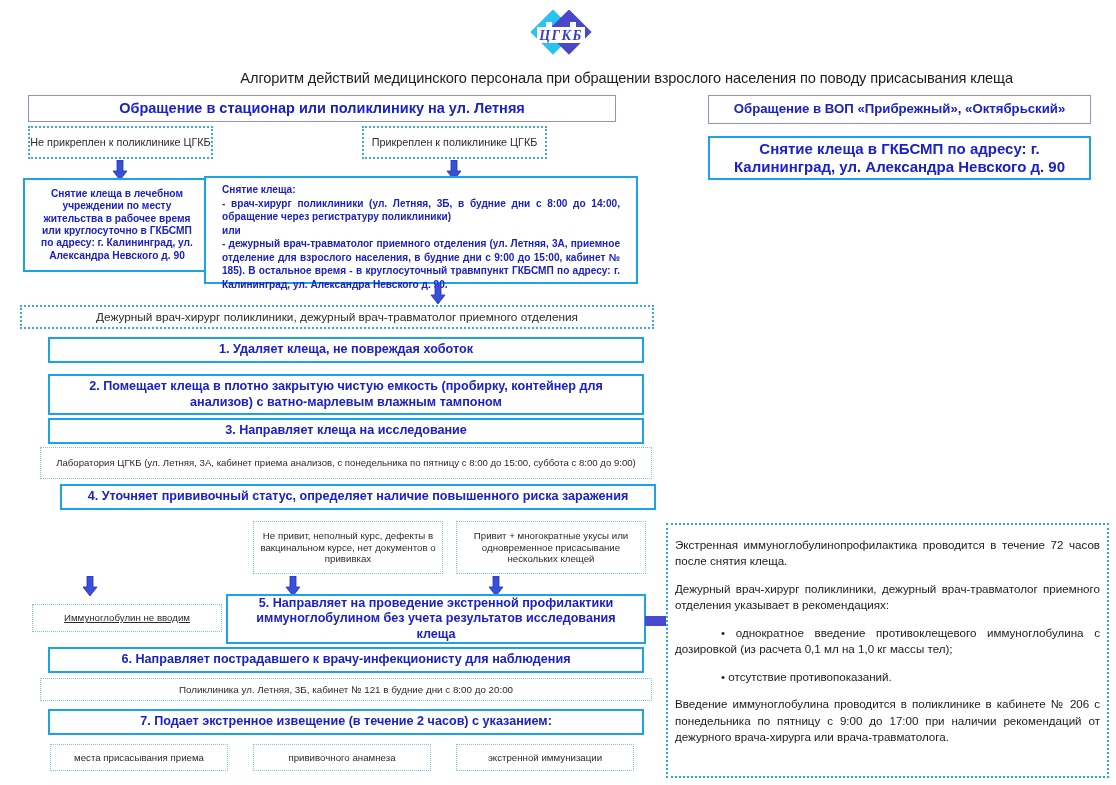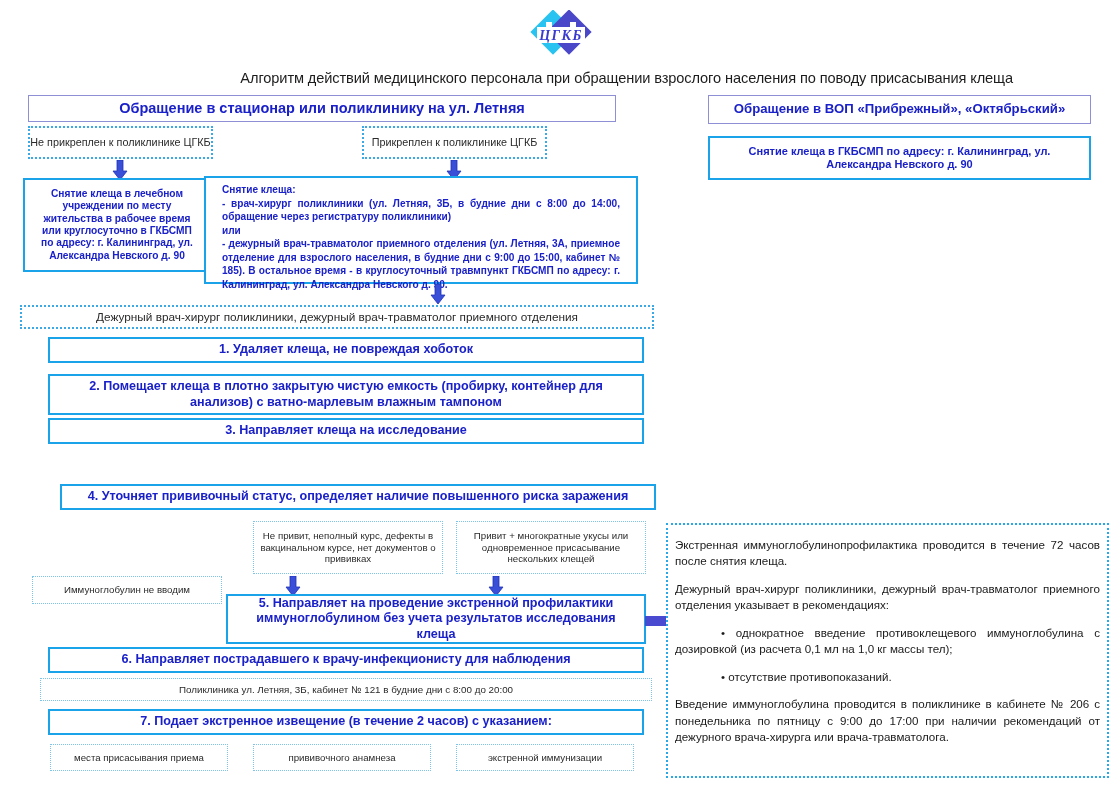--- a/index.html
+++ b/index.html
@@ -72,21 +72,21 @@
   
   .arrow-down {
     width: 16px; height: 20px;
   }
   .arrow-down svg { display:block; }
   .arrow-right svg { display:block; }
 
   
   #box-hospital { left: 28px; top: 95px; width: 588px; height: 27px; font-size: 14.5px; }
   #box-vop      { left: 708px; top: 95px; width: 383px; height: 29px; font-size: 13.2px; }
-  #box-gkbsmp-right { left: 708px; top: 136px; width: 383px; height: 44px; font-size: 11px; padding: 6px 8px;}
+  #box-gkbsmp-right { left: 708px; top: 136px; width: 383px; height: 44px; font-size: 15px; padding: 6px 8px;}
 
   #box-notattached { left: 28px; top: 126px; width: 185px; height: 33px; font-size: 10.8px; }
   #box-attached    { left: 362px; top: 126px; width: 185px; height: 33px; font-size: 10.8px; }
 
   #arr-1 { left: 112px; top: 160px; }
   #arr-2 { left: 446px; top: 160px; }
 
   #box-removal-left {
     left: 23px; top: 178px; width: 188px; height: 94px;
     font-size: 10.2px; padding: 0 12px;
@@ -112,21 +112,21 @@
   #box-step4 { left: 60px; top: 484px; width: 596px; height: 26px; font-size: 12.6px; }
 
   #box-opt1 { left: 50px; top: 521px; width: 190px; height: 53px; font-size: 9.7px; padding: 0 6px; }
   #box-opt2 { left: 253px; top: 521px; width: 190px; height: 53px; font-size: 9.7px; padding: 0 6px; }
   #box-opt3 { left: 456px; top: 521px; width: 190px; height: 53px; font-size: 9.7px; padding: 0 6px; }
 
   #arr-4 { left: 82px; top: 576px; }
   #arr-5 { left: 285px; top: 576px; }
   #arr-6 { left: 488px; top: 576px; }
 
-  #box-no-ig { left: 32px; top: 576px; width: 190px; height: 28px; font-size: 9.7px; }
+  #box-no-ig { left: 32px; top: 604px; width: 190px; height: 28px; font-size: 9.7px; text-decoration: underline; }
   #box-step5 { left: 226px; top: 594px; width: 420px; height: 50px; font-size: 12.6px; padding: 0 8px; }
 
   #arr-right { left: 645px; top: 608px; }
 
   #box-step6 { left: 48px; top: 647px; width: 596px; height: 26px; font-size: 12.6px; }
   #box-clinic-121 { left: 40px; top: 678px; width: 612px; height: 23px; font-size: 9.8px; padding: 0 8px; }
   #box-step7 { left: 48px; top: 709px; width: 596px; height: 26px; font-size: 12.6px; }
 
   #box-note1 { left: 50px; top: 744px; width: 178px; height: 27px; font-size: 9.7px; }
   #box-note2 { left: 253px; top: 744px; width: 178px; height: 27px; font-size: 9.7px; }
@@ -201,20 +201,21 @@
   </div>
 
   <div class="abs box dashed-blue plaintext" id="box-duty-doctors">Дежурный врач-хирург поликлиники, дежурный врач-травматолог приемного отделения</div>
 
   <div class="abs box solid-blue-thick bluetext" id="box-step1">1. Удаляет клеща, не повреждая хоботок</div>
 
   <div class="abs box solid-blue-thick bluetext" id="box-step2">2. Помещает клеща в плотно закрытую чистую емкость (пробирку, контейнер для анализов) с ватно-марлевым влажным тампоном</div>
 
   <div class="abs box solid-blue-thick bluetext" id="box-step3">3. Направляет клеща на исследование</div>
 
+  <div class="abs box dashed-thin plaintext" id="box-lab">Лаборатория ЦГКБ (ул. Летняя, 3А, кабинет приема анализов, с понедельника по пятницу с 8:00 до 15:00, суббота с 8:00 до 9:00)</div>
 
   <div class="abs box solid-blue-thick bluetext" id="box-step4">4. Уточняет прививочный статус, определяет наличие повышенного риска заражения</div>
 
 
   <div class="abs box dashed-thin plaintext" id="box-opt2">Не привит, неполный курс, дефекты в вакцинальном курсе, нет документов о прививках</div>
 
   <div class="abs box dashed-thin plaintext" id="box-opt3">Привит + многократные укусы или одновременное присасывание нескольких клещей</div>
 
   <div class="abs arrow-down" id="arr-4">
     <svg width="16" height="20" viewBox="0 0 16 20">

